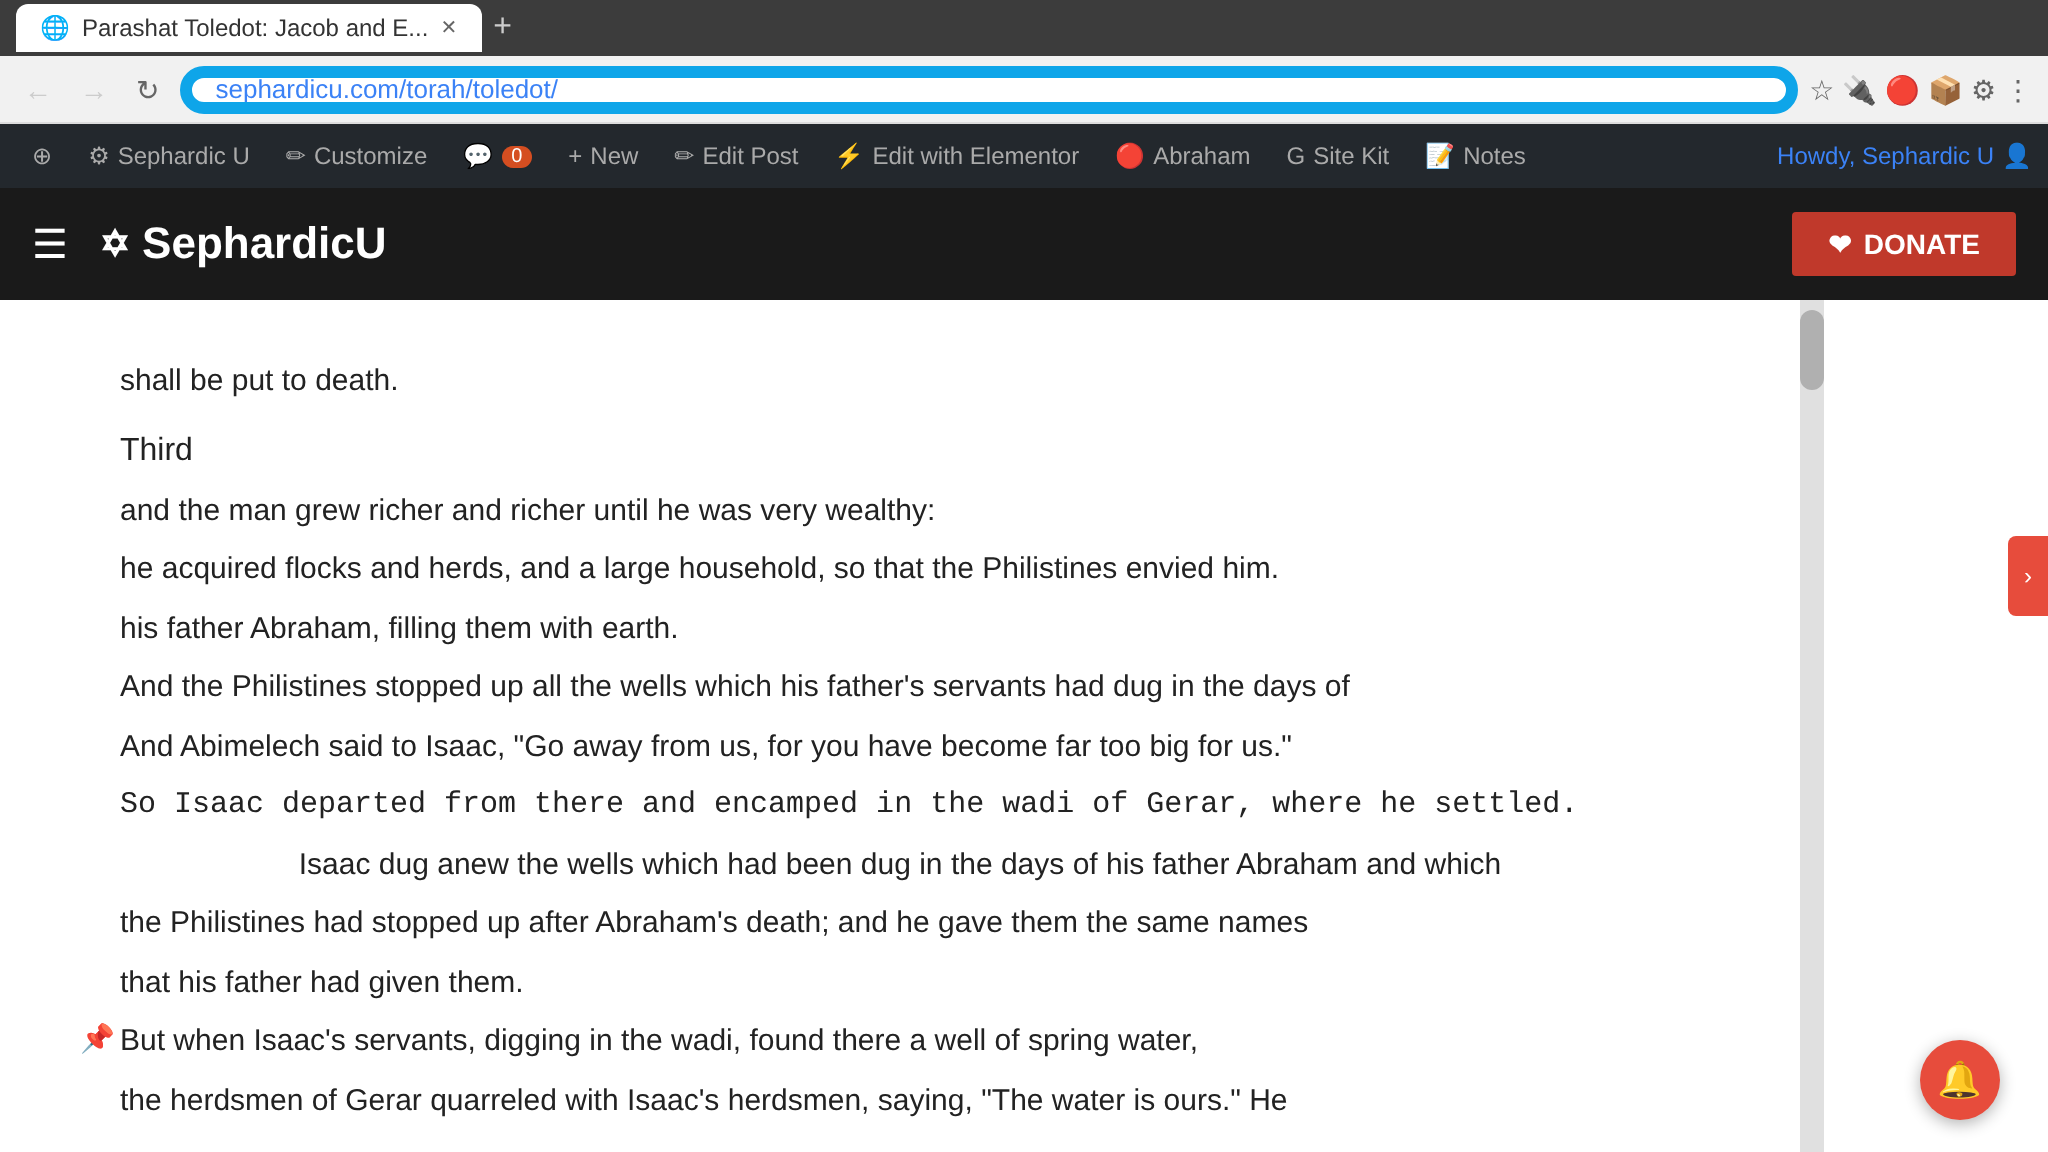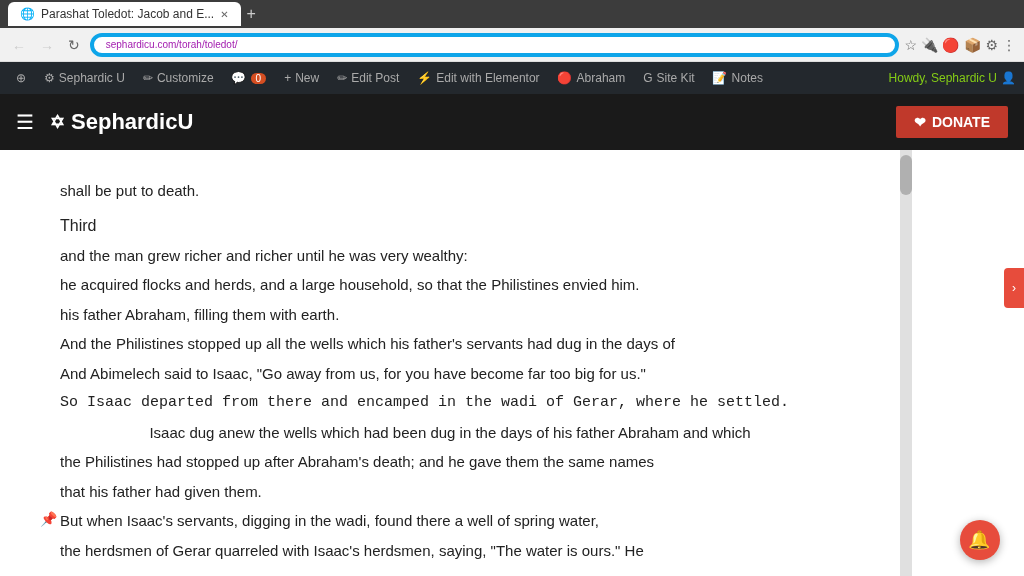--- a/index.html
+++ b/index.html
@@ -7,28 +7,28 @@
 
     
     .browser-chrome { background: #3c3c3c; }
     .tab-bar { display: flex; align-items: center; height: 28px; background: #3c3c3c; padding: 0 8px; }
     .tab { display: flex; align-items: center; background: #fff; border-radius: 6px 6px 0 0; padding: 0 12px; height: 24px; font-size: 12px; color: #333; gap: 6px; min-width: 180px; }
     .tab-close { color: #666; font-size: 10px; cursor: pointer; }
     .tab-add { color: #ccc; font-size: 16px; margin-left: 6px; cursor: pointer; }
     .browser-toolbar { display: flex; align-items: center; background: #f1f1f1; height: 34px; padding: 0 8px; gap: 6px; border-bottom: 1px solid #ddd; }
     .nav-btn { background: none; border: none; color: #666; font-size: 14px; cursor: pointer; padding: 2px 4px; }
     .nav-btn.disabled { color: #ccc; cursor: default; }
-    .url-bar { flex: 1; height: 24px; border: 4px solid #0ea5e9; border-radius: 12px; padding: 0 12px; font-size: 10px; background: #fff; color: #a21caf; }
+    .url-bar { flex: 1; height: 24px; border: 6px solid #0ea5e9; border-radius: 12px; padding: 0 12px; font-size: 13px; background: #fff; color: #3b82f6; }
     .browser-icons { display: flex; align-items: center; gap: 4px; }
     .browser-icon { font-size: 14px; color: #666; cursor: pointer; }
 
     
     .wp-admin-bar { display: flex; align-items: center; background: #23282d; height: 32px; padding: 0 8px; gap: 2px; overflow: hidden; }
     .wp-admin-item { display: flex; align-items: center; color: #aaa; font-size: 12px; padding: 0 8px; height: 32px; cursor: pointer; gap: 4px; white-space: nowrap; }
-    .wp-admin-howdy { margin-left: auto; display: flex; align-items: flex-end; color: #84cc16; font-size: 12px; gap: 4px; }
+    .wp-admin-howdy { margin-left: auto; display: flex; align-items: flex-end; color: #3b82f6; font-size: 12px; gap: 4px; }
     .comment-badge { background: #d54e21; color: #fff; border-radius: 10px; padding: 0 5px; font-size: 10px; }
 
     
     .site-header { display: flex; align-items: center; justify-content: space-between; background: #1a1a1a; height: 56px; padding: 0 16px; }
     .site-header-left { display: flex; align-items: center; }
     .hamburger { color: #fff; font-size: 20px; cursor: pointer; margin-right: 16px; }
     .site-logo { color: #fff; font-size: 22px; font-weight: bold; display: flex; align-items: center; gap: 6px; }
     .logo-icon { font-size: 18px; }
     .donate-btn { background: #c0392b; color: #fff; border: none; padding: 8px 18px; font-size: 14px; font-weight: bold; cursor: pointer; display: flex; align-items: center; gap: 6px; border-radius: 2px; }
     .heart-icon { color: #fff; }

